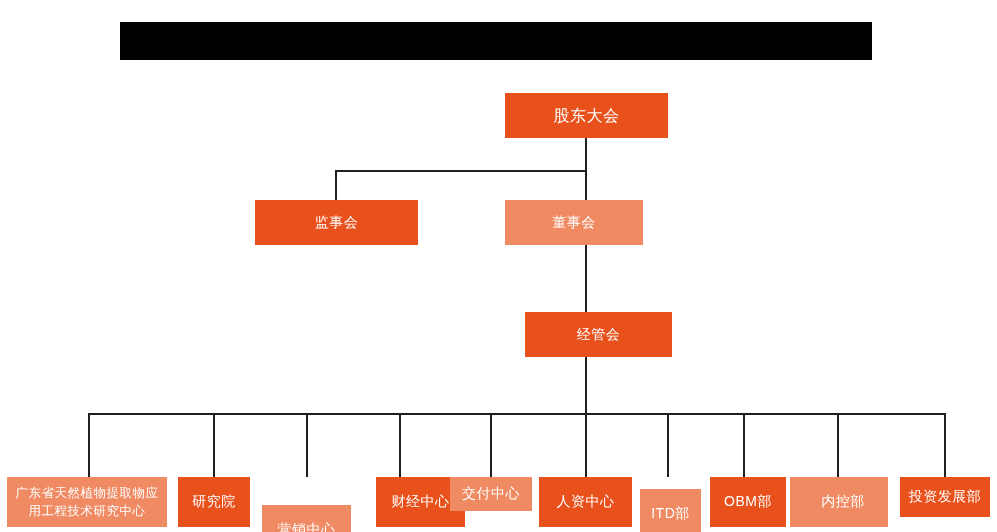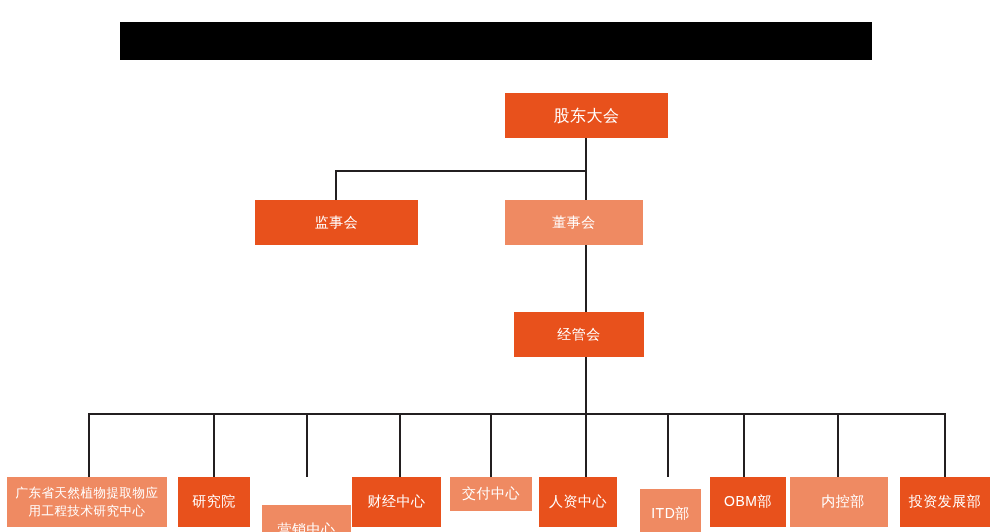--- a/index.html
+++ b/index.html
@@ -85,21 +85,21 @@
   <div class="node dark fs-15" style="left:255px; top:200px; width:163px; height:45px;">
     <span class="node-label">监事会</span>
   </div>
 
   <div class="node light fs-15" style="left:505px; top:200px; width:138px; height:45px;">
     <span class="node-label">董事会</span>
   </div>
 
   <div class="conn v" style="left:585px; top:245px; width:2px; height:68px;"></div>
 
-  <div class="node dark fs-15" style="left:514px; top:312px; width:130px; height:45px;">
+  <div class="node dark fs-15" style="left:525px; top:312px; width:147px; height:45px;">
     <span class="node-label">经管会</span>
   </div>
 
   <div class="conn v" style="left:585px; top:357px; width:2px; height:57px;"></div>
 
   <div class="conn h" style="left:88px; top:413px; width:858px; height:2px;"></div>
 
   <div class="conn v" style="left:88px;  top:413px; width:2px; height:64px;"></div>
   <div class="conn v" style="left:213px; top:413px; width:2px; height:64px;"></div>
   <div class="conn v" style="left:306px; top:413px; width:2px; height:64px;"></div>
@@ -117,41 +117,41 @@
 
   <div class="node light fs-12" style="left:7px; top:477px; width:160px; height:50px;">
     <span class="node-label">广东省天然植物提取物应
 用工程技术研究中心</span>
   </div>
 
   <div class="node light fs-15" style="left:262px; top:477px; width:89px; height:50px;margin-top:28px;">
     <span class="node-label">营销中心</span>
   </div>
 
-  <div class="node dark fs-15" style="left:352px; top:477px; width:89px; height:50px;">
+  <div class="node dark fs-15" style="left:376px; top:477px; width:89px; height:50px;">
     <span class="node-label">财经中心</span>
   </div>
 
   <div class="node light fs-15" style="left:450px; top:477px; width:82px; height:34px;">
     <span class="node-label">交付中心</span>
   </div>
 
-  <div class="node dark fs-15" style="left:539px; top:477px; width:78px; height:50px;">
+  <div class="node dark fs-15" style="left:539px; top:477px; width:93px; height:50px;">
     <span class="node-label">人资中心</span>
   </div>
 
   <div class="node light fs-15" style="left:640px; top:477px; width:61px; height:50px;margin-top:12px;">
     <span class="node-label">ITD部</span>
   </div>
 
   <div class="node dark fs-15" style="left:710px; top:477px; width:76px; height:50px;">
     <span class="node-label">OBM部</span>
   </div>
 
   <div class="node light fs-15" style="left:790px; top:477px; width:98px; height:50px;padding-left:12px;">
     <span class="node-label">内控部</span>
   </div>
 
-  <div class="node dark fs-15" style="left:900px; top:477px; width:90px; height:50px;">
+  <div class="node dark fs-15" style="left:900px; top:477px; width:90px; height:40px;">
     <span class="node-label">投资发展部</span>
   </div>
 
 </div>
 
 </body></html>

